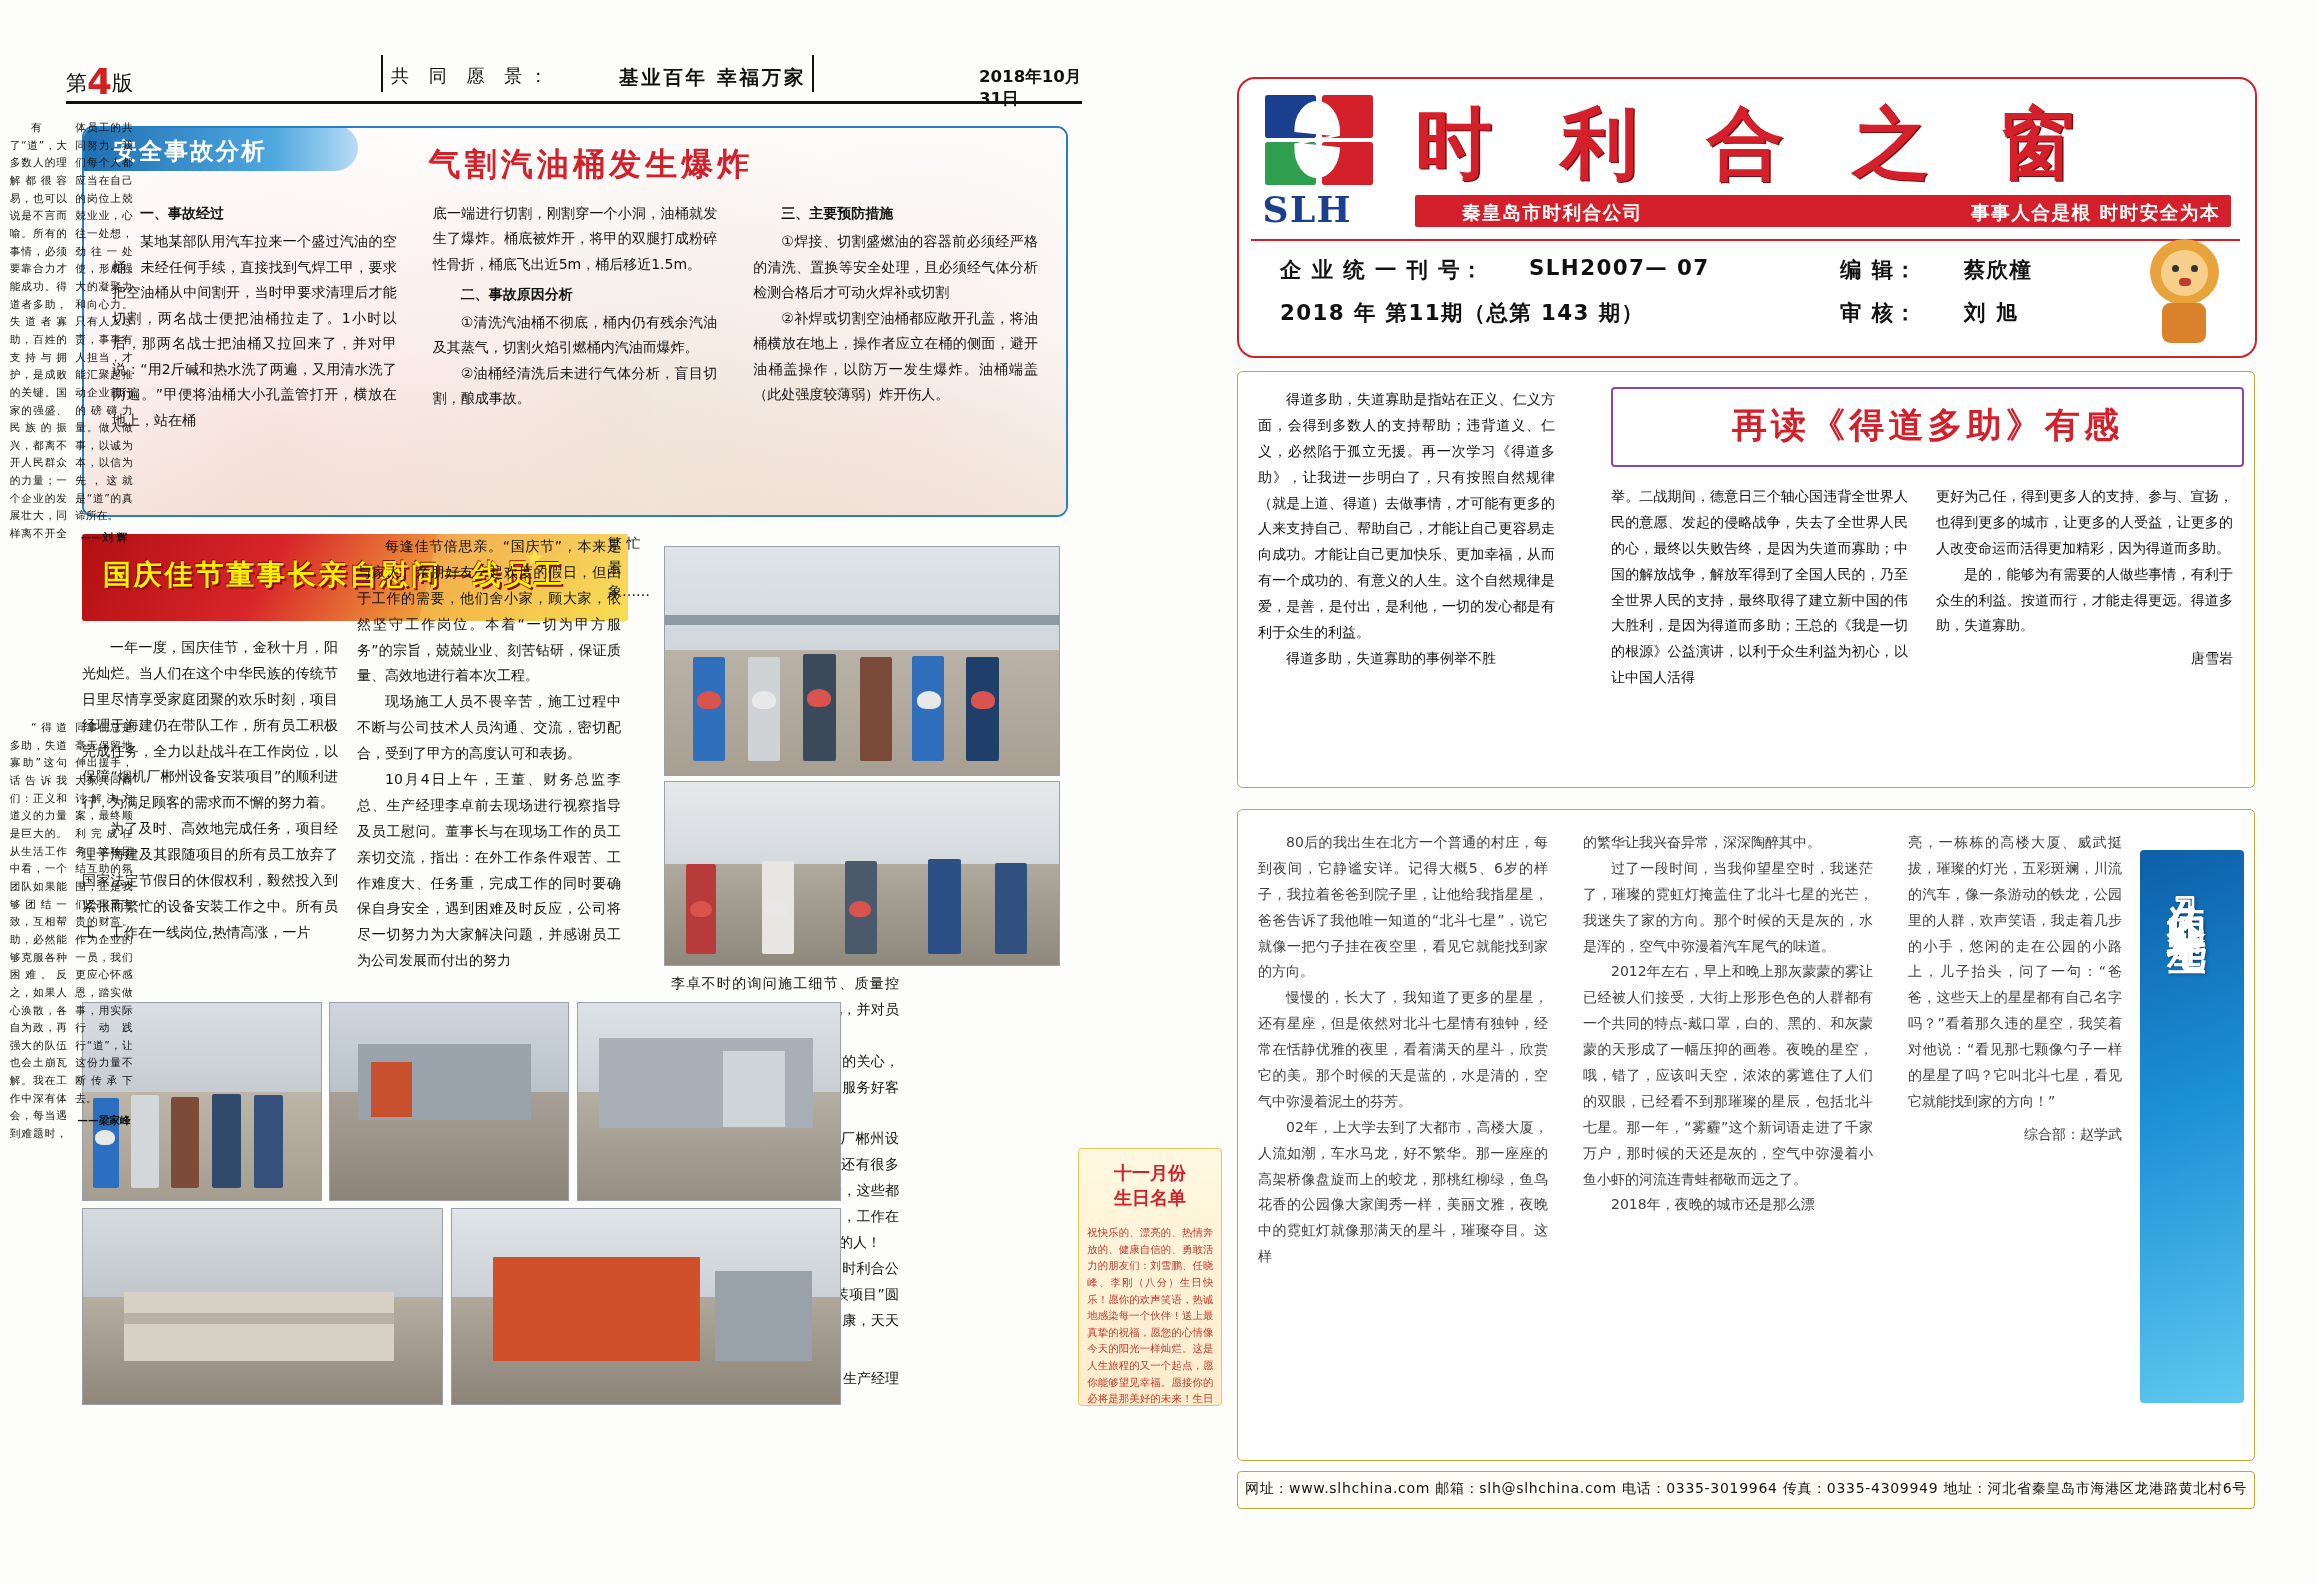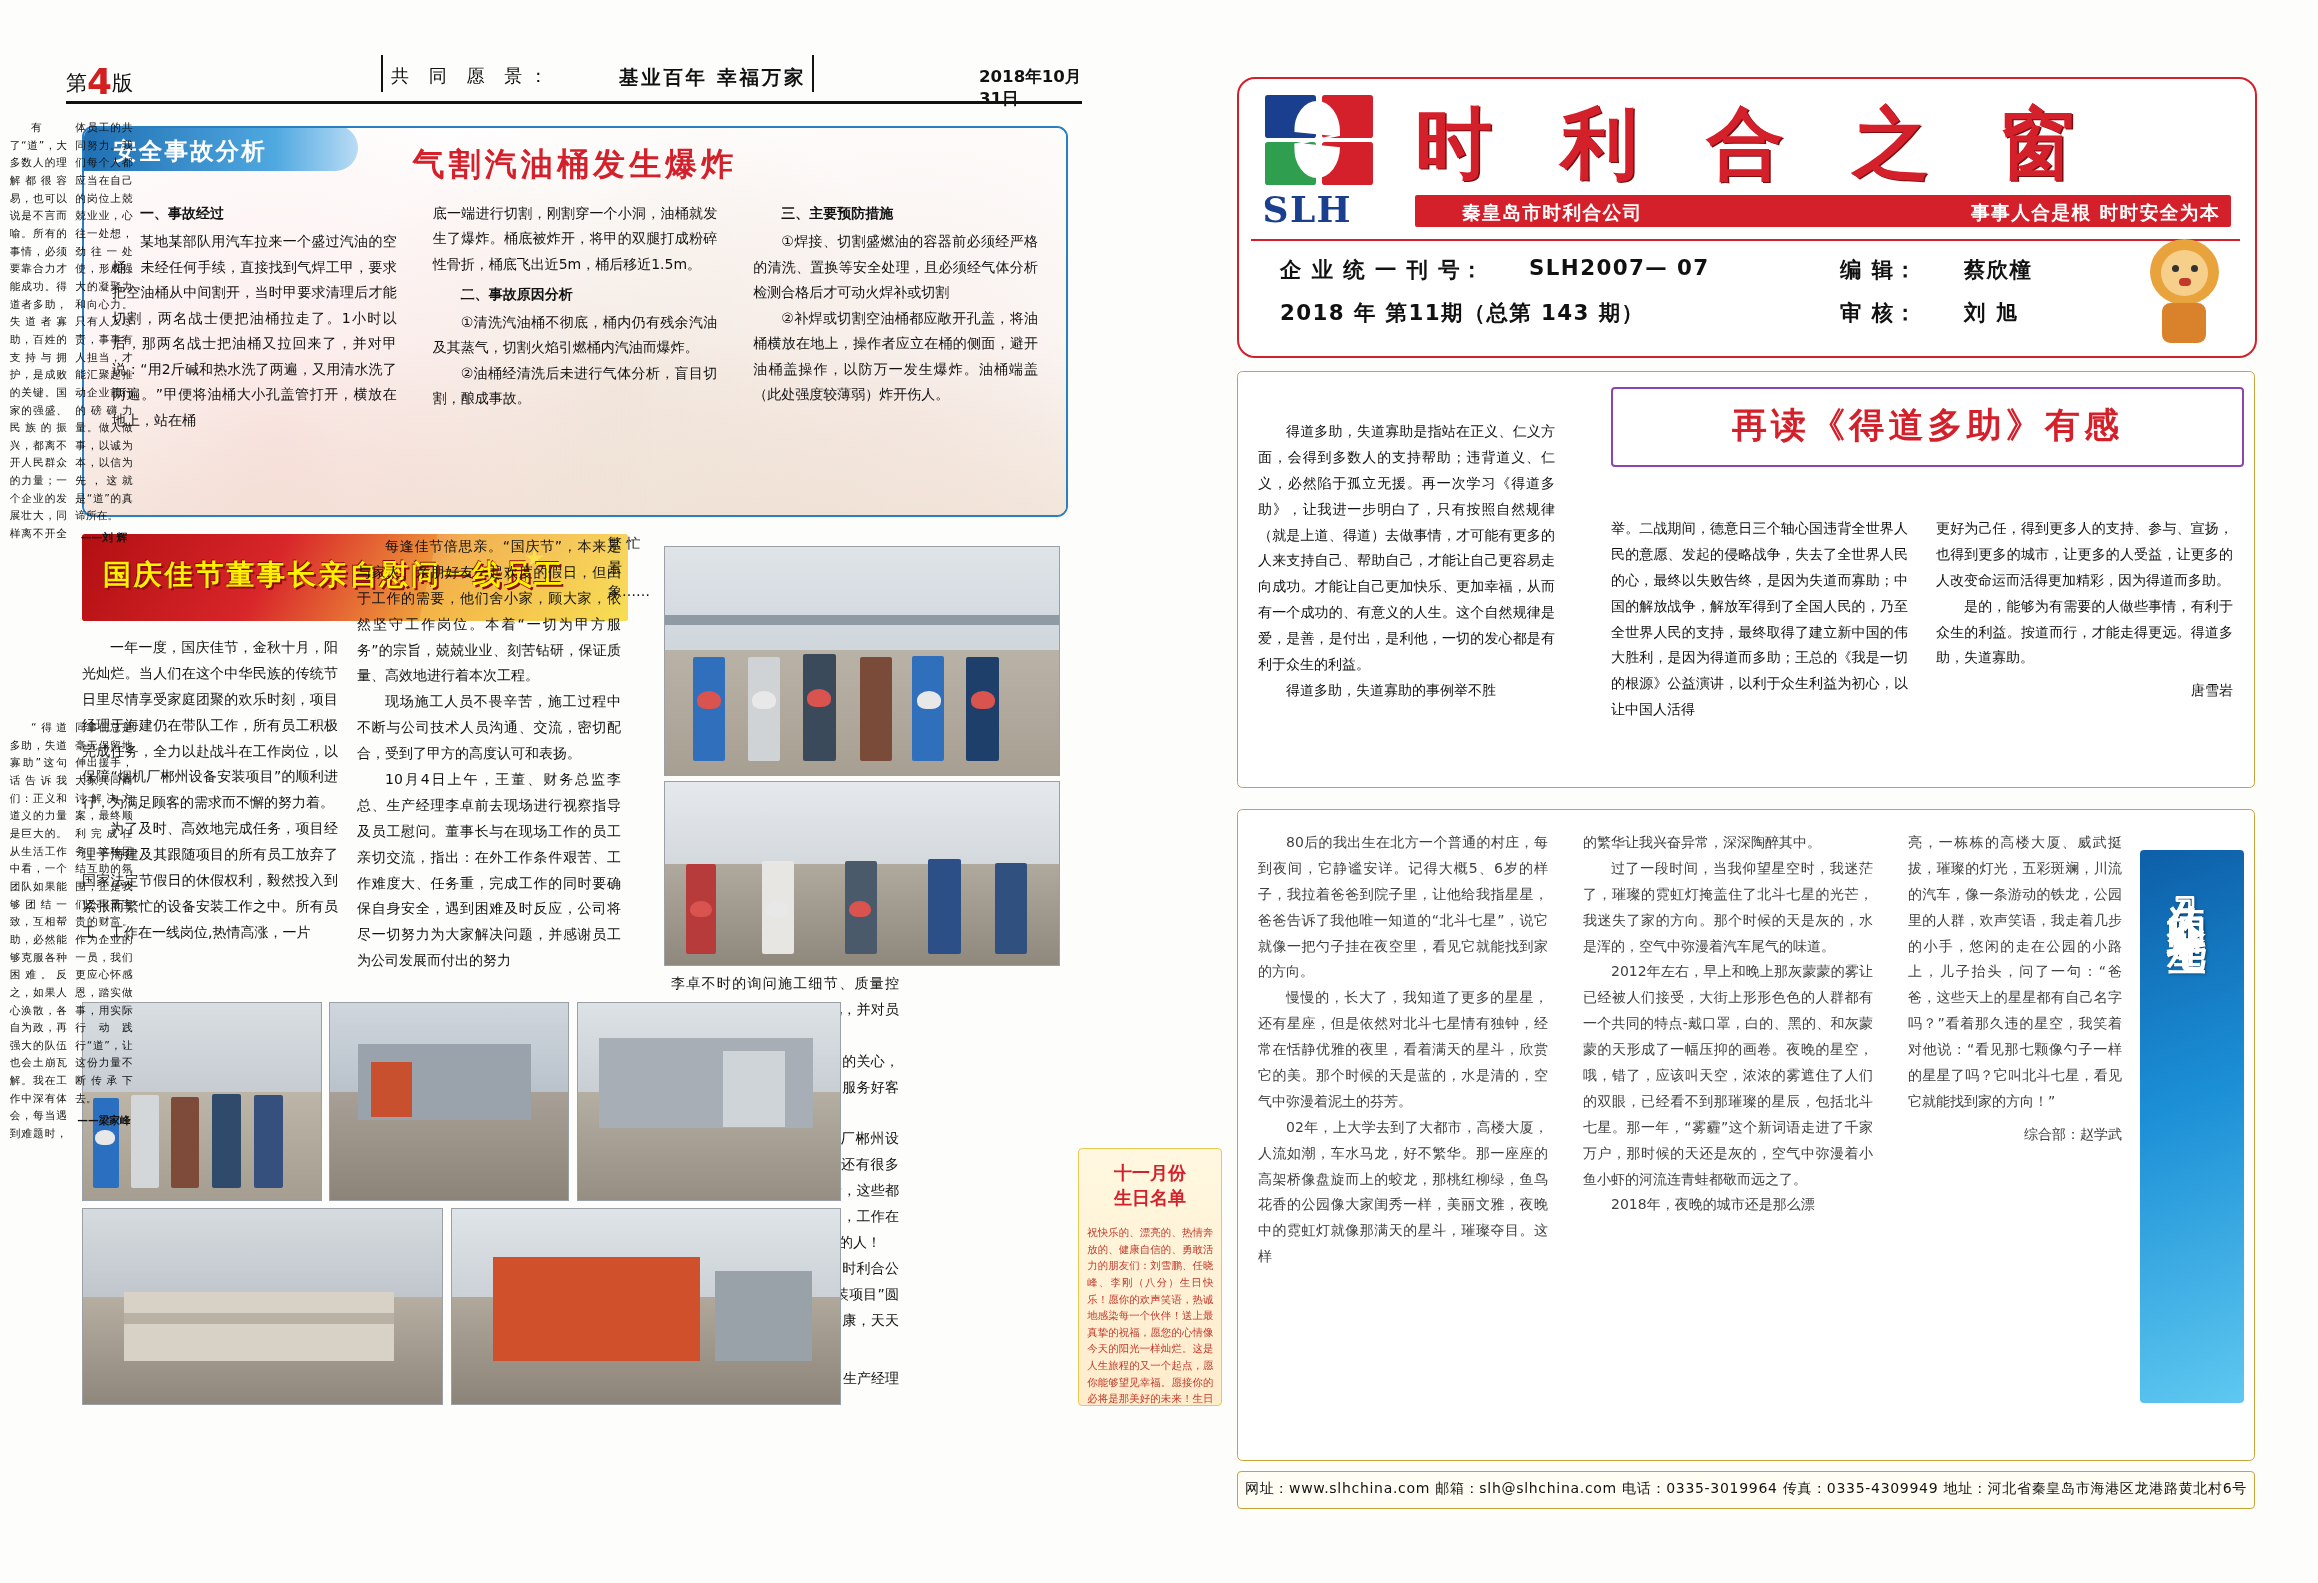--- a/index.html
+++ b/index.html
@@ -19,21 +19,21 @@
 
   
   .safety-box{position:absolute;left:82px;top:126px;width:982px;height:387px;border:2.1px solid #2a7fc1;border-radius:11px;background:#fff;overflow:hidden;}
   .safety-bg{position:absolute;inset:0;background:
      radial-gradient(circle at 20% 80%, rgba(220,40,30,.10), transparent 45%),
      radial-gradient(circle at 55% 65%, rgba(200,160,120,.18), transparent 50%),
      radial-gradient(circle at 85% 75%, rgba(180,80,40,.10), transparent 45%),
      linear-gradient(#ffffff 55%, #f6efe6 100%);}
   .safety-tag{position:absolute;left:-2.8px;top:-2.8px;width:277px;height:46px;background:linear-gradient(90deg,#1f6fb2,#4fa8e0 70%, #b9dcf5);border-radius:0 28px 28px 0;}
   .safety-tag span{position:absolute;left:32px;top:9.7px;color:#fff;font-size:23.5px;font-weight:bold;letter-spacing:2.1px;}
-  .safety-title{position:absolute;left:0;top:15px;width:100%;text-align:center;font-size:32px;font-weight:bold;color:#d4202a;letter-spacing:4.1px;font-family:"DejaVu Serif",serif;}
+  .safety-title{position:absolute;left:0;top:15px;width:100%;text-align:center;font-size:32px;font-weight:bold;color:#d4202a;letter-spacing:4.1px;font-family:"DejaVu Serif",serif;padding-left:16px;}
   .safety-cols{position:absolute;left:28px;top:73px;width:926px;height:297px;display:flex;gap:36px;}
   .safety-col{flex:1;font-size:14px;line-height:1.82;color:#111;text-align:justify;}
   .sub-h{font-weight:bold;display:block;margin-bottom:2.8px;}
   .indent{text-indent:2em;display:block;}
 
   
   .lead-banner{position:absolute;left:82px;top:534px;width:546px;height:87px;border-radius:2.8px;
      background:linear-gradient(120deg,#b20f12 0%, #d8262a 35%, #f0a23c 65%, #f6d36a 100%);overflow:hidden;}
   .lead-banner .bt{position:absolute;left:21px;top:22px;font-size:28px;font-weight:bold;color:#fff200;letter-spacing:2.8px;
      text-shadow:2.1px 2.1px 0 #8d0b0e, -0.7px -0.7px 0 #8d0b0e;font-family:"DejaVu Serif",serif;}
@@ -83,21 +83,21 @@
   .mast-band .r{position:absolute;right:11px;top:4.8px;color:#fff;font-size:18.7px;font-weight:bold;letter-spacing:1.4px;}
   .mast-line{position:absolute;left:12.4px;top:160px;width:989px;height:2.1px;background:#d4202a;}
   .mast-info{position:absolute;left:41px;top:173px;width:926px;height:90px;font-size:21.4px;color:#111;}
   .mi{position:absolute;font-weight:bold;letter-spacing:1.4px;}
   .lion{position:absolute;right:15px;top:153px;width:111px;height:118px;}
 
   
   .r-box1{position:absolute;left:1237px;top:371px;width:1016px;height:415px;border:1.4px solid #c9a23a;border-radius:5.5px;background:#fff;}
   .title-frame{position:absolute;left:1611px;top:387px;width:629px;height:76px;border:2.8px double #8e44ad;border-radius:4.1px;}
   .title-frame span{display:block;text-align:center;line-height:71px;font-size:35px;font-weight:bold;color:#d4202a;letter-spacing:4.1px;font-family:"DejaVu Serif",serif;}
-  .r1c{position:absolute;font-size:14px;line-height:1.85;color:#111;text-align:justify;margin-top:32px;}
+  .r1c{position:absolute;font-size:14px;line-height:1.85;color:#111;text-align:justify;}
 
   
   .r-box2{position:absolute;left:1237px;top:809px;width:1016px;height:650px;border:1.4px solid #c9a23a;border-radius:5.5px;background:#fff;}
   .r2c{position:absolute;font-size:14px;line-height:1.85;color:#404040;text-align:justify;}
   .vtitle{position:absolute;left:2140px;top:850px;width:104px;height:553px;}
   .vtitle .bg{position:absolute;inset:0;border-radius:4.1px;background:linear-gradient(160deg,#0d5fa8,#1b8fd6 45%,#5ec8f0);}
   .vtitle .t{position:absolute;left:19.4px;top:18px;font-size:39px;font-weight:bold;color:#fff;letter-spacing:5.5px;text-shadow:1.4px 1.4px 2.8px rgba(0,0,0,.35);}
 
   
   .r-foot{position:absolute;left:1237px;top:1471px;width:1016px;height:36px;border:1.4px solid #c9a23a;border-radius:4.1px;background:#fffdf4;}

